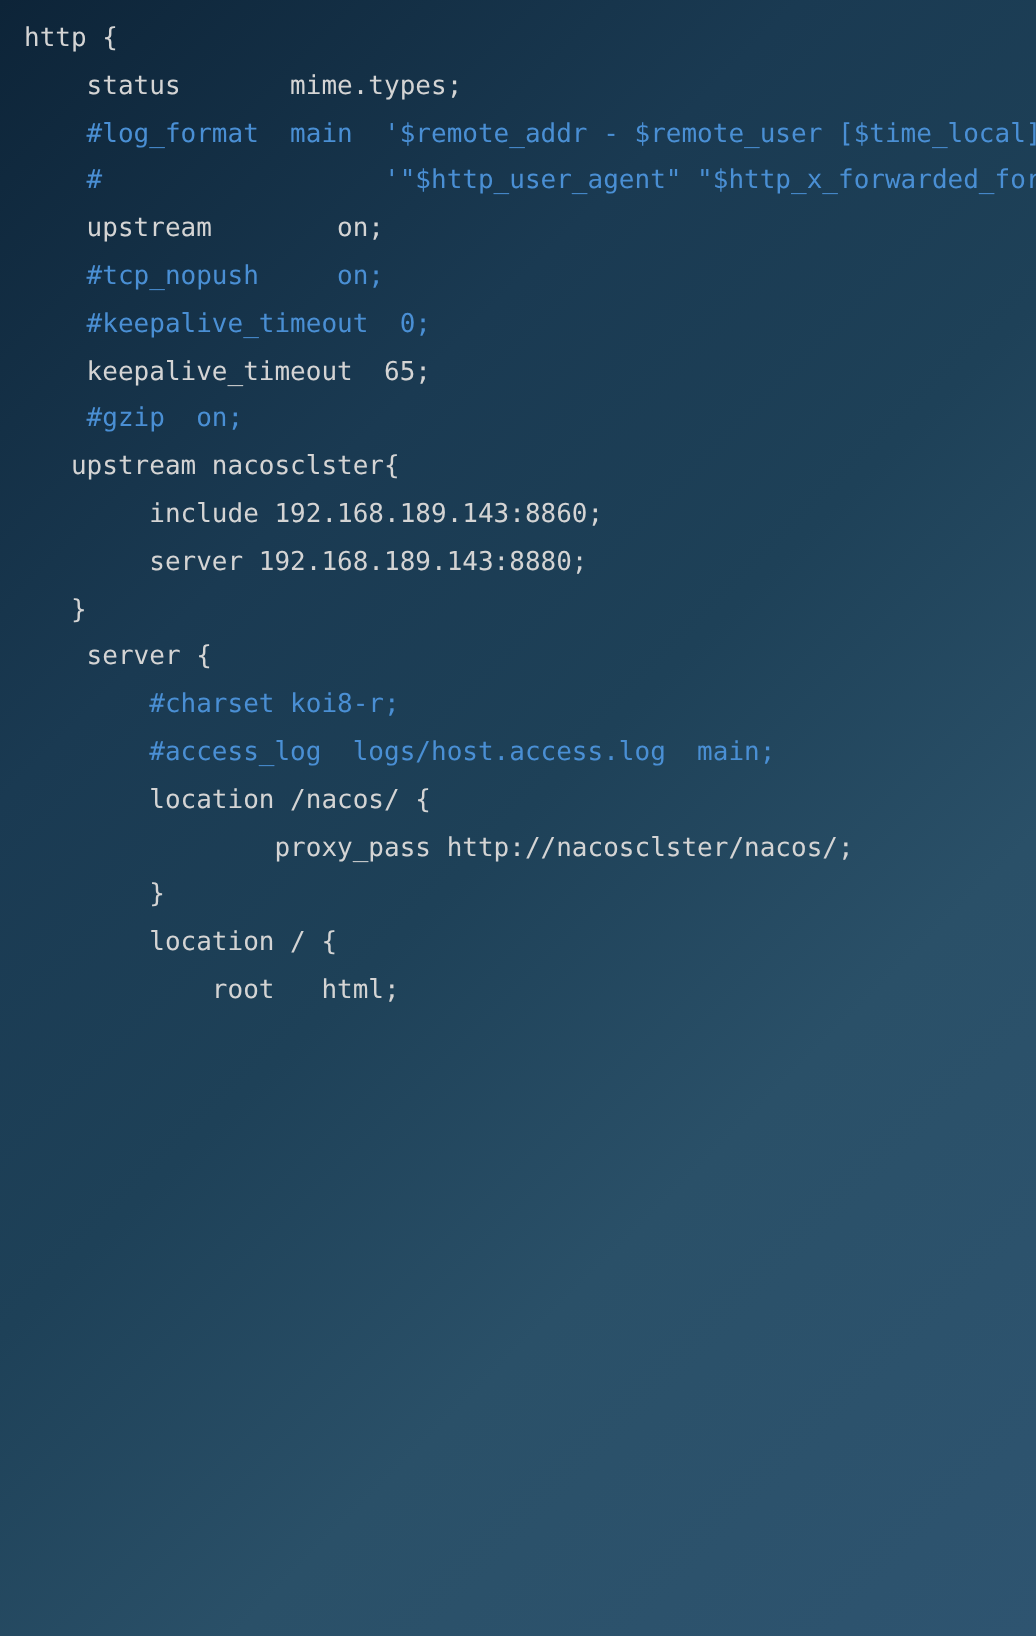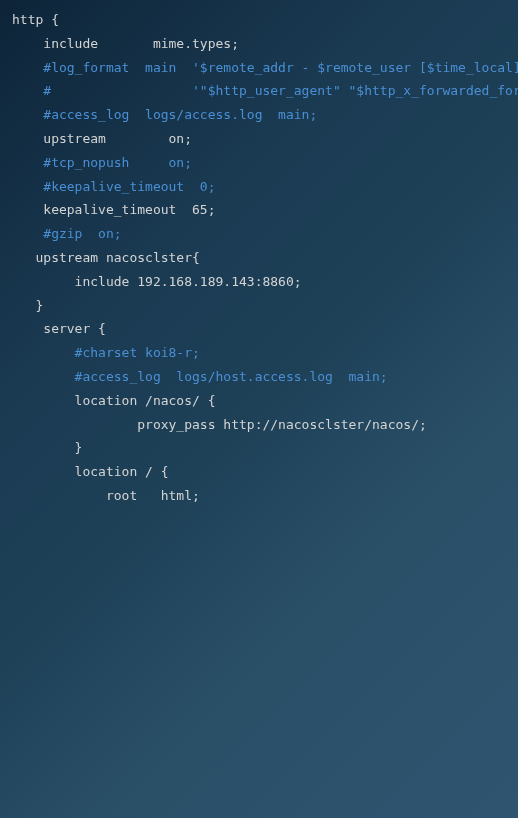--- a/index.html
+++ b/index.html
@@ -19,36 +19,36 @@
       padding-left: 12px;
     }
     .kw { color: #d4d4d4; }
     .cm { color: #4a8fd4; }
   </style>
 </head>
 <body>
 
 <div id="code-container">
     <div class="line"><span class="kw">http {</span></div>
-    <div class="line"><span class="kw">    include       mime.types;</span></div>
+    <div class="line"><span class="kw">    status       mime.types;</span></div>
     <div class="line"><span class="kw"></span></div>
     <div class="line"><span class="cm">    #log_format  main  '$remote_addr - $remote_user [$time_local] "$</span></div>
     <div class="line"><span class="cm">    #                  '"$http_user_agent" "$http_x_forwarded_for"';</span></div>
     <div class="line"><span class="kw"></span></div>
-    <div class="line"><span class="cm">    #access_log  logs/access.log  main;</span></div>
     <div class="line"><span class="kw"></span></div>
     <div class="line"><span class="kw">    upstream        on;</span></div>
     <div class="line"><span class="cm">    #tcp_nopush     on;</span></div>
     <div class="line"><span class="kw"></span></div>
     <div class="line"><span class="cm">    #keepalive_timeout  0;</span></div>
     <div class="line"><span class="kw">    keepalive_timeout  65;</span></div>
     <div class="line"><span class="kw"></span></div>
     <div class="line"><span class="cm">    #gzip  on;</span></div>
     <div class="line"><span class="kw">   upstream nacosclster{</span></div>
     <div class="line"><span class="kw">        include 192.168.189.143:8860;</span></div>
+    <div class="line"><span class="kw">        server 192.168.189.143:8880;</span></div>
     <div class="line"><span class="kw">   }</span></div>
     <div class="line"><span class="kw">    server {</span></div>
     <div class="line"><span class="kw"></span></div>
     <div class="line"><span class="cm">        #charset koi8-r;</span></div>
     <div class="line"><span class="kw"></span></div>
     <div class="line"><span class="cm">        #access_log  logs/host.access.log  main;</span></div>
     <div class="line"><span class="kw">        location /nacos/ {</span></div>
     <div class="line"><span class="kw">                proxy_pass http://nacosclster/nacos/;</span></div>
     <div class="line"><span class="kw">        }</span></div>
     <div class="line"><span class="kw">        location / {</span></div>

